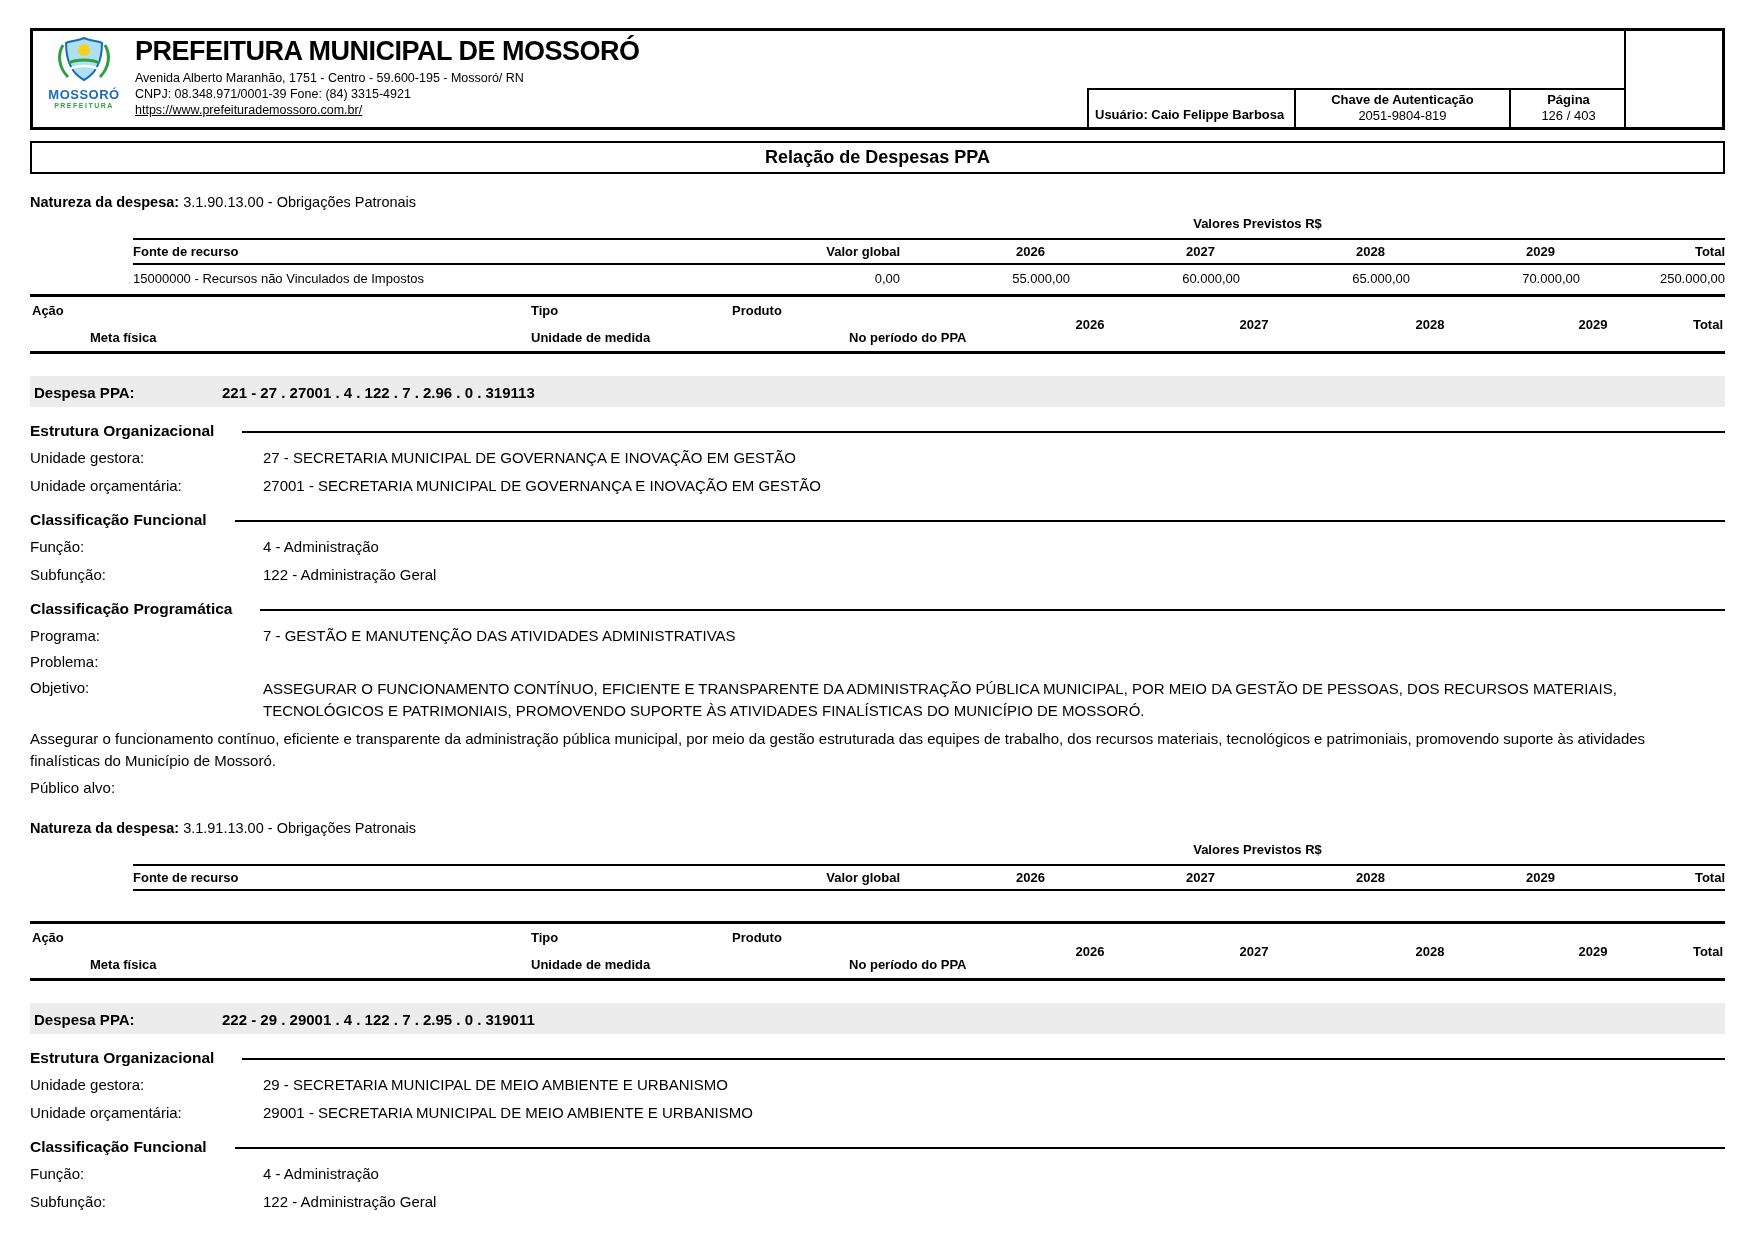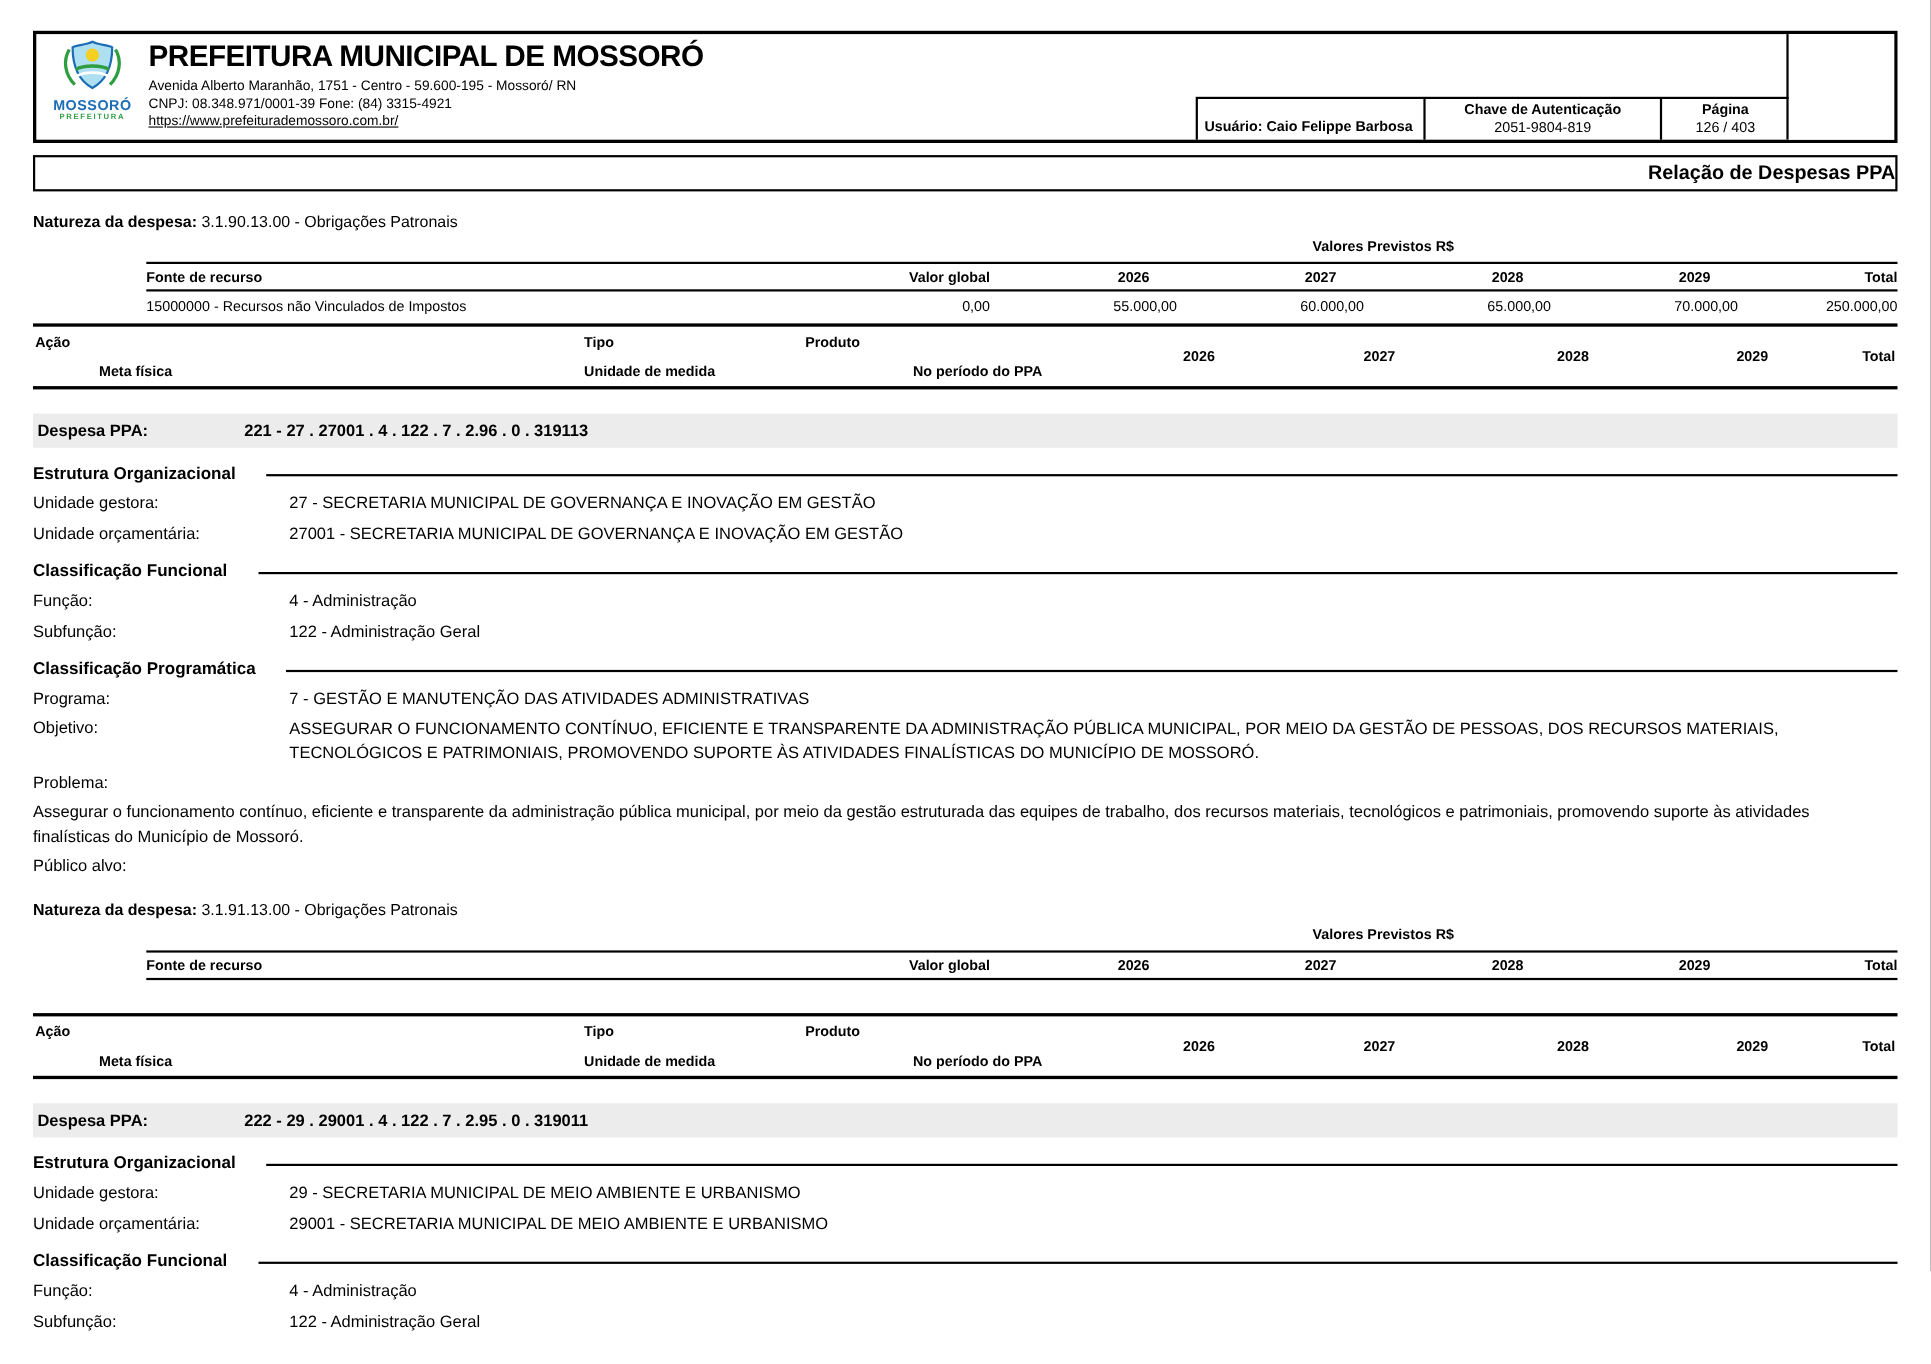--- a/index.html
+++ b/index.html
@@ -31,21 +31,21 @@
   .hbox { border-left:2.5px solid #000; box-sizing:border-box; font-size:13px; }
   .hbox-user { width:207px; display:flex; align-items:flex-end; padding:0 6px 5px 6px; font-weight:bold; }
   .hbox-2l { text-align:center; padding-top:2px; }
   .hbox-chave { width:215px; }
   .hbox-pagina { width:117px; }
   .hbox-2l .l1 { font-weight:bold; }
   .hbox-2l .l2 { margin-top:1px; }
   
   .title-bar {
     margin:11px 30px 0 30px; border:2.5px solid #000; height:29px;
-    display:flex; align-items:center; justify-content:flex-end;
+    display:flex; align-items:center; justify-content:center;
     font-size:18px; font-weight:bold;
   }
   
   .content { margin:0 30px; }
   .natureza-line { margin-top:20px; font-size:14.5px; }
   .natureza-line .lbl { font-weight:bold; }
   .valores-line { margin-top:6px; padding-left:760px; text-align:center; font-size:13px; font-weight:bold; }
   
   .fin-table { margin-left:103px; margin-top:7px; font-size:13px; }
   .fin-head {
@@ -59,21 +59,21 @@
   .fin-head .c-year { padding-right:25px; box-sizing:border-box; }
   .c-total { width:145px; text-align:right; }
   
   .acao-block {
     position:relative; border-top:3px solid #000; border-bottom:3px solid #000;
     height:54px; font-size:13px; font-weight:bold;
   }
   .acao-block .pos { position:absolute; white-space:nowrap; }
   .r1 { top:6px; } .r2 { bottom:6px; }
   .p-acao { left:2px; } .p-tipo { left:501px; } .p-produto { left:654px;margin-left:48px; }
-  .p-meta { left:60px; } .p-unid { left:501px; } .p-periodo { left:776px;padding-left:24px; }
+  .p-meta { left:60px; } .p-unid { left:501px; } .p-periodo { left:795px;padding-left:24px; }
   .yr { top:50%; transform:translate(-50%,-50%); }
   .y26 { left:1060px; } .y27 { left:1224px; } .y28 { left:1400px; } .y29 { left:1563px; }
   .ytot { top:50%; transform:translateY(-50%); right:2px; }
   
   .despesa-bar {
     position:relative; margin-top:22px; height:31px; background:#ececec;
     font-size:15px; font-weight:bold;
   }
   .despesa-bar .lbl { position:absolute; left:4px; top:50%; transform:translateY(-50%); }
   .despesa-bar .code { position:absolute; left:192px; top:50%; transform:translateY(-50%); }
@@ -208,26 +208,26 @@
 
     <div class="sec-heading">
       <span>Classificação Programática</span>
       <span class="rule"></span>
     </div>
     <div class="kv-row">
       <div class="kv-label">Programa:</div>
       <div class="kv-value">7 - GESTÃO E MANUTENÇÃO DAS ATIVIDADES ADMINISTRATIVAS</div>
     </div>
     <div class="kv-row tight">
+      <div class="kv-label">Problema:</div>
+      <div class="kv-value"></div>
+    </div>
+    <div class="kv-row tight">
       <div class="kv-label">Objetivo:</div>
       <div class="kv-value multi">ASSEGURAR O FUNCIONAMENTO CONTÍNUO, EFICIENTE E TRANSPARENTE DA ADMINISTRAÇÃO PÚBLICA MUNICIPAL, POR MEIO DA GESTÃO DE PESSOAS, DOS RECURSOS MATERIAIS, TECNOLÓGICOS E PATRIMONIAIS, PROMOVENDO SUPORTE ÀS ATIVIDADES FINALÍSTICAS DO MUNICÍPIO DE MOSSORÓ.</div>
-    </div>
-    <div class="kv-row tight">
-      <div class="kv-label">Problema:</div>
-      <div class="kv-value"></div>
     </div>
     <div class="kv-row tight">
       <div class="kv-value multi">Assegurar o funcionamento contínuo, eficiente e transparente da administração pública municipal, por meio da gestão estruturada das equipes de trabalho, dos recursos materiais, tecnológicos e patrimoniais, promovendo suporte às atividades finalísticas do Município de Mossoró.</div>
     </div>
     <div class="kv-row tight">
       <div class="kv-label">Público alvo:</div>
       <div class="kv-value"></div>
     </div>
 
     <div class="natureza-line mt26">

